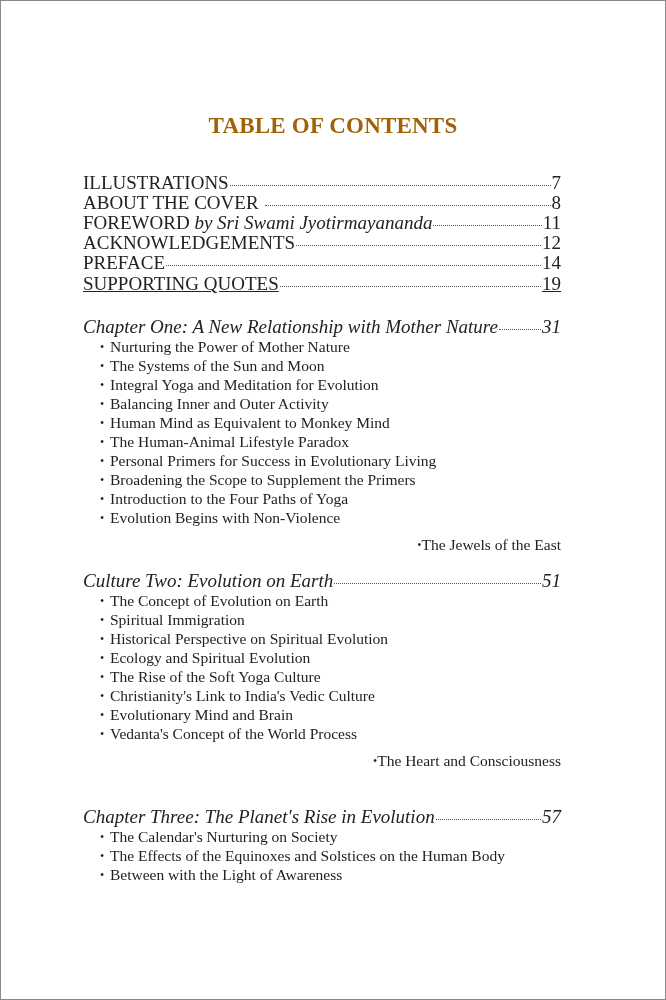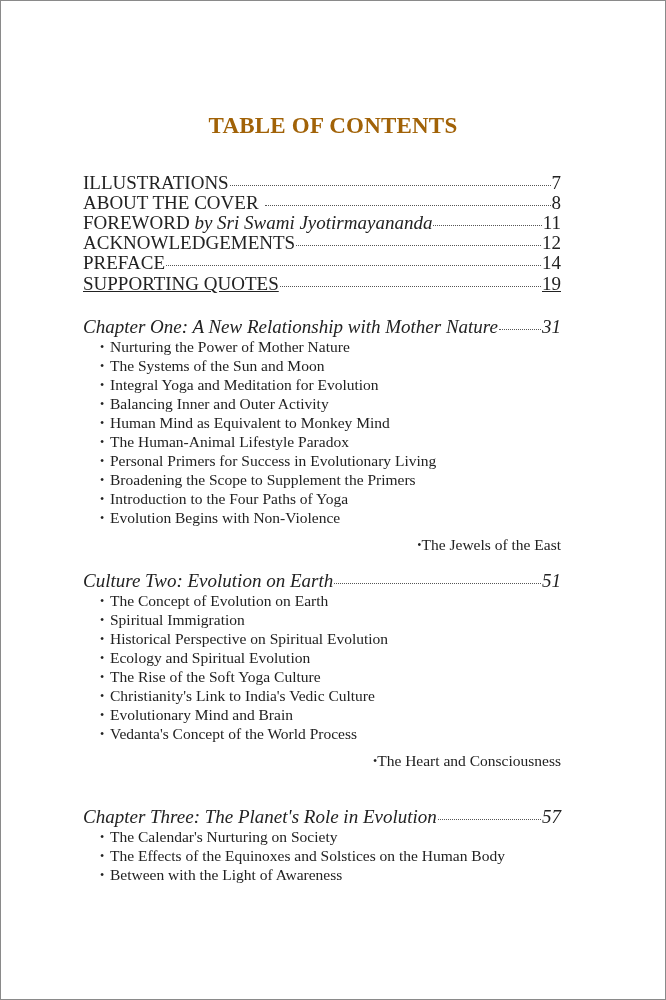--- a/index.html
+++ b/index.html
@@ -154,21 +154,21 @@
       <li><span class="dot">•</span><span>The Rise of the Soft Yoga Culture</span></li>
       <li><span class="dot">•</span><span>Christianity's Link to India's Vedic Culture</span></li>
       <li><span class="dot">•</span><span>Evolutionary Mind and Brain</span></li>
       <li><span class="dot">•</span><span>Vedanta's Concept of the World Process</span></li>
       <li class="last"><span class="dot">•</span><span>The Heart and Consciousness</span></li>
     </ul>
   </div>
 
   <div class="toc" style="top:806px;">
     <div class="entry chapter">
-      <span class="label">Chapter Three: The Planet's Role in Evolution</span>
+      <span class="label">Chapter Three: The Planet's Rise in Evolution</span>
       <span class="leader"></span>
       <span class="page-num">57</span>
     </div>
     <ul class="bullets">
       <li><span class="dot">•</span><span>The Calendar's Nurturing on Society</span></li>
       <li><span class="dot">•</span><span>The Effects of the Equinoxes and Solstices on the Human Body</span></li>
       <li><span class="dot">•</span><span>Between with the Light of Awareness</span></li>
     </ul>
   </div>
 

